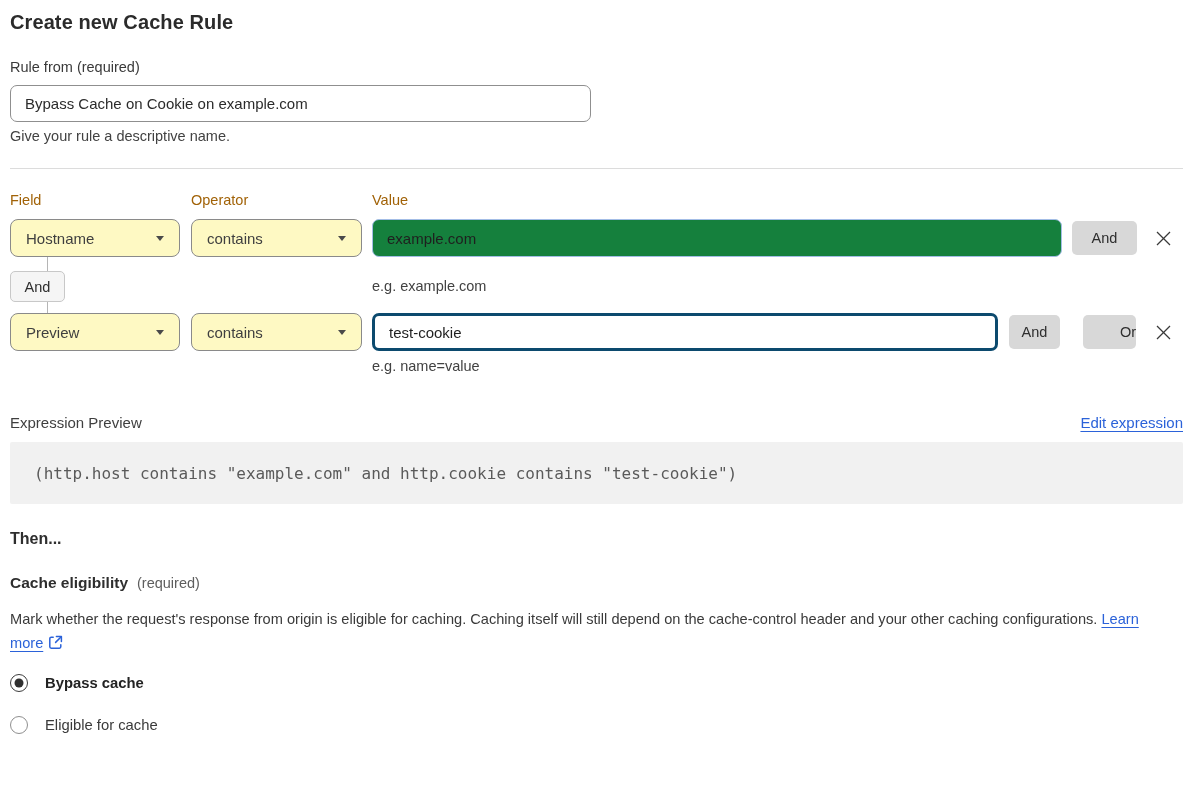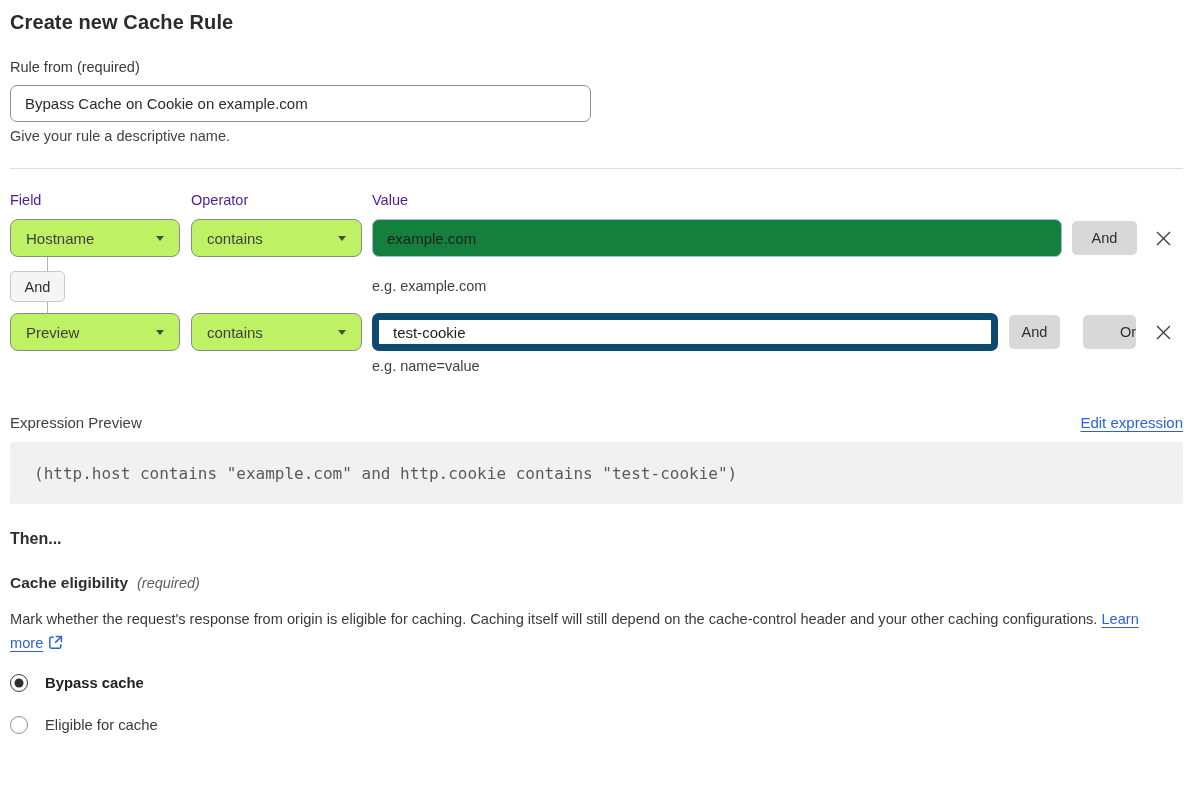--- a/index.html
+++ b/index.html
@@ -24,45 +24,45 @@
     border: 1px solid #8f8f8f; border-radius: 7px; padding: 0 14px;
     font-family: "Liberation Sans", sans-serif; font-size: 15px; color: #2b2b2b;
     background: #ffffff; outline: none;
   }
   .helper { font-size: 14.5px; line-height: 17px; color: #424242; margin-top: 6px; }
 
   .divider { border: none; border-top: 1px solid #dcdcdc; margin-top: 23px; }
 
   .section-heading { margin-top: 23px; font-size: 15.5px; line-height: 18px; font-weight: 700; color: #2e2e2e; }
 
-  .col-labels { display: flex; margin-top: 23px; font-size: 14.5px; line-height: 17px; color: #4c1d95; }
+  .col-labels { display: flex; margin-top: 23px; font-size: 14.5px; line-height: 17px; color: #a16207; }
   .col-labels .c1 { width: 181px; }
   .col-labels .c2 { width: 181px; }
 
   .match-row { display: flex; align-items: center; height: 38px; margin-top: 10px; }
   .match-row.second { margin-top: 0; }
 
   .select {
-    height: 38px; border: 1px solid #8a8a8a; border-radius: 8px; background: #bef264;
+    height: 38px; border: 1px solid #8a8a8a; border-radius: 8px; background: #fef9c3;
     display: flex; align-items: center; justify-content: space-between;
     padding: 0 15px; font-size: 15px; color: #3f3f3f; cursor: pointer;
   }
   .select.field-select { flex: 0 0 170px; margin-right: 11px; }
   .select.operator-select { flex: 0 0 171px; margin-right: 10px; }
   .chevron {
     width: 0; height: 0;
     border-left: 4.5px solid transparent; border-right: 4.5px solid transparent;
     border-top: 5.5px solid #4a4a4a; margin-left: 8px; flex: 0 0 auto;
   }
   .value-input {
     height: 38px; border-radius: 7px; padding: 0 14px;
     font-family: "Liberation Sans", sans-serif; font-size: 15px; color: #1f1f1f; outline: none;
   }
   .value-input.highlighted { flex: 0 0 690px; background: #15803d; border: 1px solid #a3bde6; }
-  .value-input.plain { flex: 0 0 626px; background: #ffffff; border: 7px solid #0c4a6e; }
+  .value-input.plain { flex: 0 0 626px; background: #ffffff; border: 3px solid #0c4a6e; }
 
   .logic-btn {
     height: 34px; border: none; border-radius: 5px; background: #d8d8d8;
     font-family: "Liberation Sans", sans-serif; font-size: 14.5px; color: #2e2e2e;
     cursor: pointer; padding: 0;
   }
   .and1 { margin-left: 10px; width: 65px; }
   .and2 { margin-left: 11px; width: 51px; }
   .or2  { margin-left: 23px; width: 53px; text-align: right; }
 
@@ -92,21 +92,21 @@
     margin-top: 11px; height: 62px; background: #f1f1f1; border-radius: 2px;
     display: flex; align-items: center; padding: 0 24px;
     font-family: "DejaVu Sans Mono", monospace; font-size: 16px; color: #5a5a5a;
     white-space: nowrap; overflow: hidden;
   }
 
   .then-heading { margin-top: 25px; font-size: 16px; line-height: 19px; font-weight: 700; color: #2e2e2e; }
 
   .cache-heading-row { margin-top: 26px; display: flex; align-items: baseline; }
   .cache-heading { font-size: 15.5px; font-weight: 700; color: #2e2e2e; }
-  .required-note { font-size: 14.5px; color: #5e5e5e; margin-left: 9px; font-style: italic; }
+  .required-note { font-size: 14.5px; color: #5e5e5e; margin-left: 9px; }
 
   .description { margin-top: 15px; font-size: 14.6px; line-height: 24px; color: #3a3a3a; max-width: 1160px; }
   .learn-more { color: #2b62d9; text-decoration: underline; text-underline-offset: 3px; cursor: pointer; }
   .ext-icon { display: inline-block; vertical-align: -2px; margin-left: 5px; }
 
   .radio-row { display: flex; align-items: center; cursor: pointer; }
   .radio-row.first { margin-top: 17px; }
   .radio-row.second { margin-top: 24px; }
   .radio { width: 18px; height: 18px; border-radius: 50%; position: relative; flex: 0 0 auto; }
   .radio.on { border: 1.5px solid #3c3c3c; }

